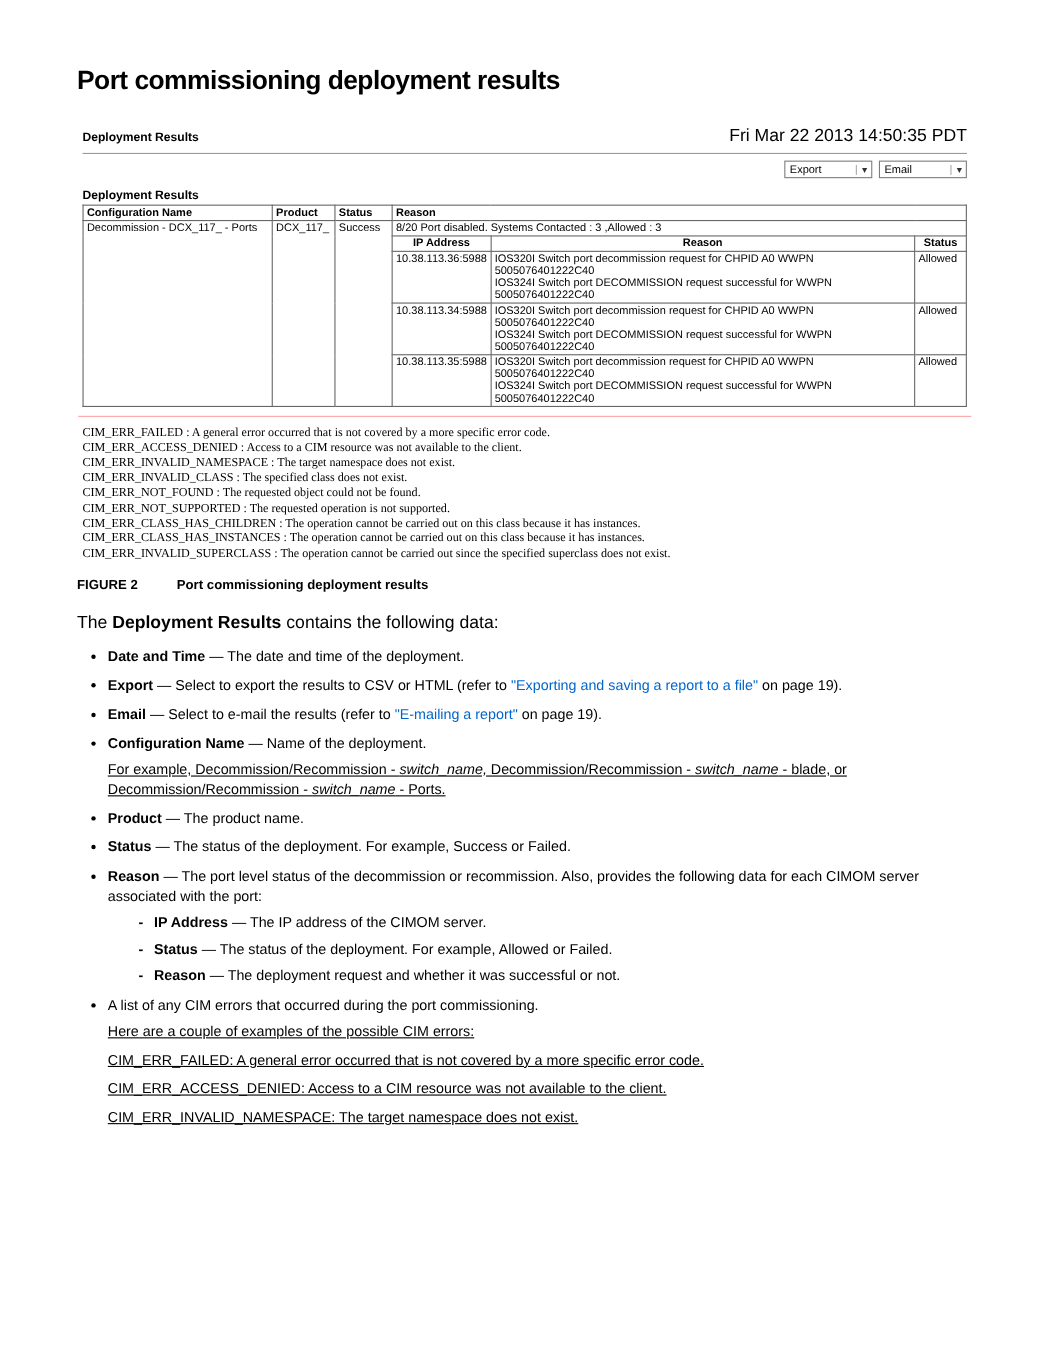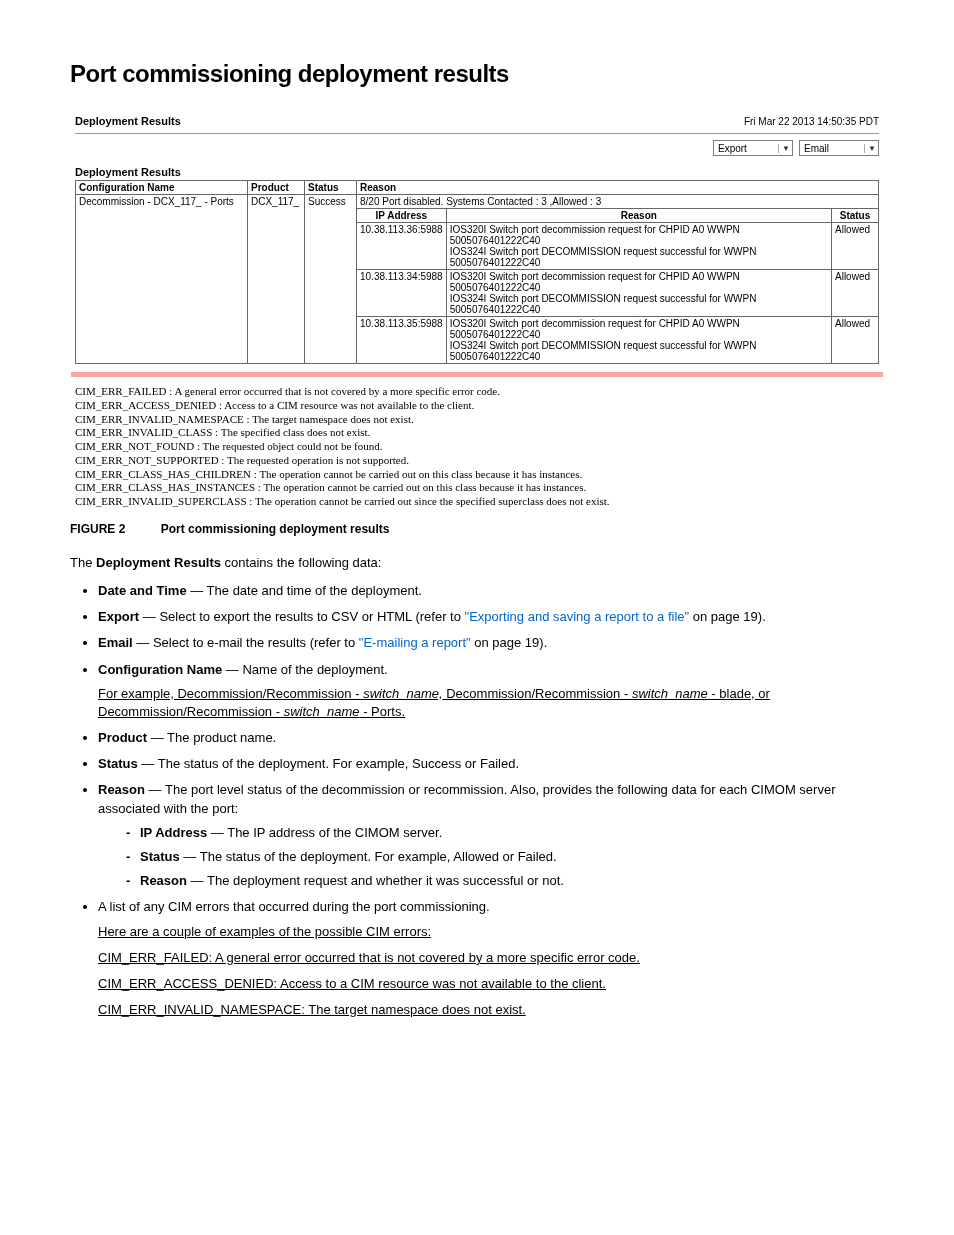--- a/index.html
+++ b/index.html
@@ -30,21 +30,21 @@
     display: flex;
     justify-content: space-between;
     align-items: baseline;
     padding: 2px 4px 4px 4px;
   }
   .ss-title {
     font-weight: bold;
     font-size: 11px;
   }
   .ss-timestamp {
-    font-size: 10px;
+    font-size: 16px;
   }
   .ss-hr {
     border-top: 1px solid #999;
     margin: 2px 4px 6px 4px;
   }
   .ss-toolbar {
     display: flex;
     justify-content: flex-end;
     gap: 6px;
     padding: 0 4px 10px 4px;
@@ -86,32 +86,32 @@
   }
   table.ss-table th {
     font-weight: bold;
     background: #fff;
   }
   td.nowrap { white-space: nowrap; }
   .ss-errors {
     font-family: "Times New Roman", Times, serif;
     font-size: 11px;
     padding: 8px 4px 4px 4px;
-    border-top: 5px solid #fca5a5;
+    border-top: 1px solid #fca5a5;
     margin-top: 8px;
     line-height: 1.25;
   }
   .figure-caption {
     font-size: 12px;
     margin: 6px 0 18px 0;
   }
   .figure-caption .fig-label { font-weight: bold; margin-right: 32px; }
   .figure-caption .fig-text { font-weight: bold; }
   p.body-text {
-    font-size: 13px;
+    font-size: 16px;
     line-height: 1.4;
     margin: 16px 0 10px 0;
   }
   ul.bullets {
     margin: 0 0 10px 0;
     padding-left: 28px;
   }
   ul.bullets > li {
     margin-bottom: 8px;
     line-height: 1.4;

